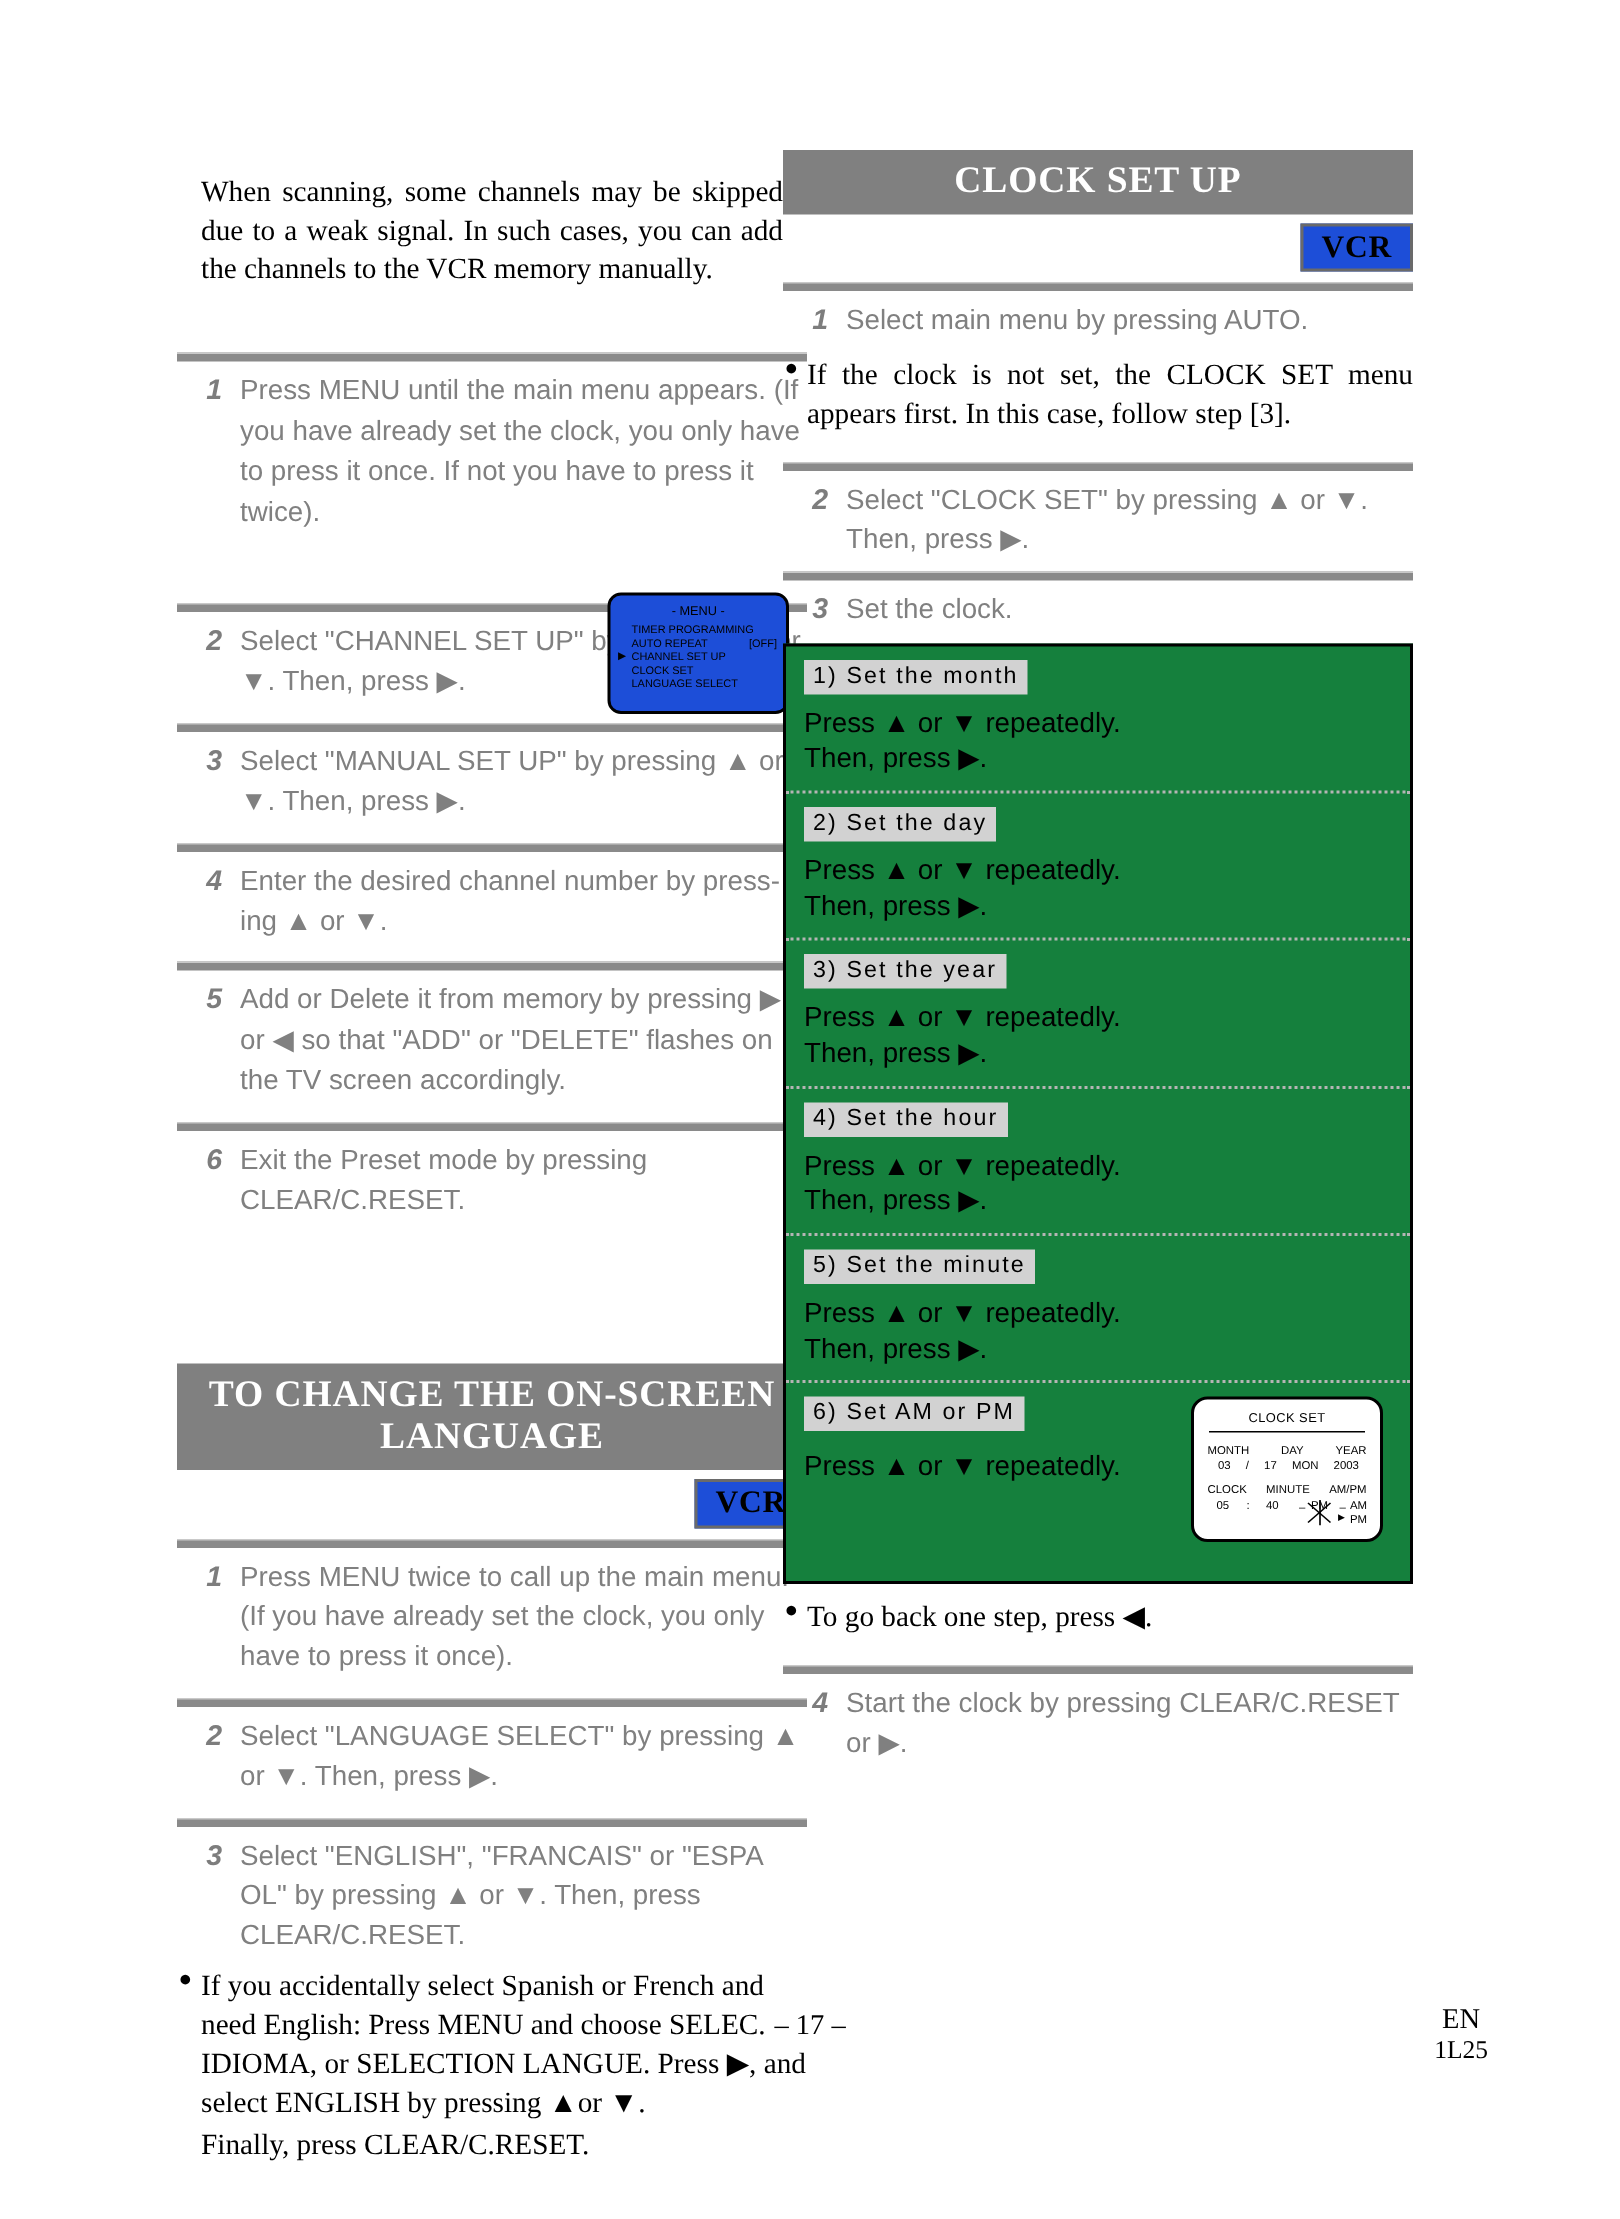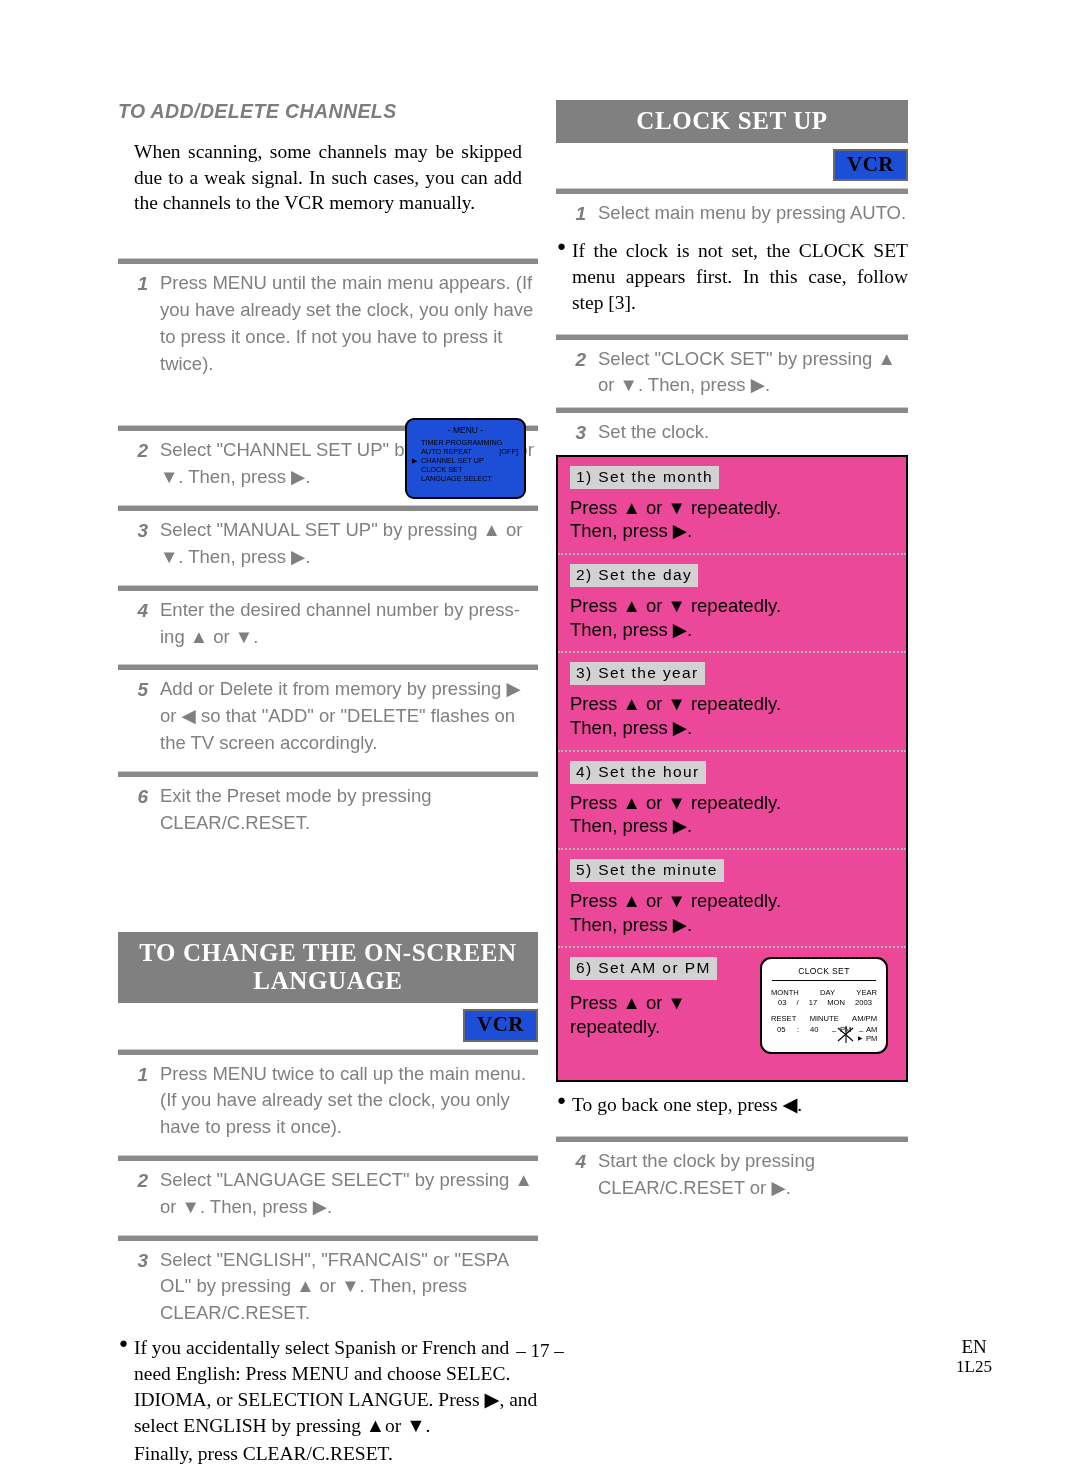--- a/index.html
+++ b/index.html
@@ -19,21 +19,21 @@
     left: 0; top: 0;
     width: 1080px;
     height: 1479px;
     overflow: hidden;
   }
   .col {
     position: absolute;
     top: 100px;
   }
   .col-left  { left: 118px; width: 420px; }
-  .col-right { left: 556px; width: 352px; }
+  .col-right { left: 522px; width: 420px; }
 
   
   .italic-heading {
     font-family: "Liberation Sans", sans-serif;
     font-style: italic;
     font-weight: bold;
     font-size: 19.5px;
     letter-spacing: 0.4px;
     color: #7d7d7d;
     margin: 0 0 12px 0;
@@ -167,21 +167,21 @@
     position: absolute;
     right: 2px;
     top: 0;
     font-size: 7.3px;
   }
   .osd-li-rel { position: relative; }
 
   
   .substeps-box {
     border: 2px solid #000;
-    background: #ec4899;
+    background: #15803d;
     box-sizing: border-box;
     padding: 0;
     margin-top: 8px;
   }
   .substep {
     padding: 9px 12px 10px 12px;
     border-bottom: 2px dotted #b5b5b5;
   }
   .substep:last-child { border-bottom: none; }
   .substep-label {
@@ -290,21 +290,20 @@
   .spacer-18 { height: 18px; }
   .spacer-26 { height: 26px; }
 </style>
 </head>
 <body>
 
 <div class="page">
 
   <div class="col col-left">
 
-    <h2 class="italic-heading">TO ADD/DELETE CHANNELS</h2>
 
     <p class="serif-p">When scanning, some channels may be skipped due to a weak signal. In such cases, you can add  the channels to the VCR memory manually.</p>
 
     <div class="spacer-26"></div>
 
     <div style="position:relative;">
       <div class="rule"></div>
       <div class="step">
         <div class="step-num">1</div>
         <div class="step-txt" style="width:280px;">Press MENU until the main menu appears. (If you have already set the clock, you only have to press it once.  If not you have to press it twice).</div>
@@ -497,21 +496,21 @@
               </div>
               <div class="clock-row-v">
                 <span>03</span>
                 <span>/</span>
                 <span>17</span>
                 <span>MON</span>
                 <span>2003</span>
               </div>
               <div style="height:6px;"></div>
               <div class="clock-row-h">
-                <span>RESET</span>
+                <span>CLOCK</span>
                 <span>MINUTE</span>
                 <span>AM/PM</span>
               </div>
               <div style="position:relative;">
                 <div style="position:absolute; left:7px; top:0;">05</div>
                 <div style="position:absolute; left:27px; top:0;">:</div>
                 <div style="position:absolute; left:40px; top:0;">40</div>
 
                 <div class="clock-ampm-wrap">
                   <span class="dash-l">–</span>

